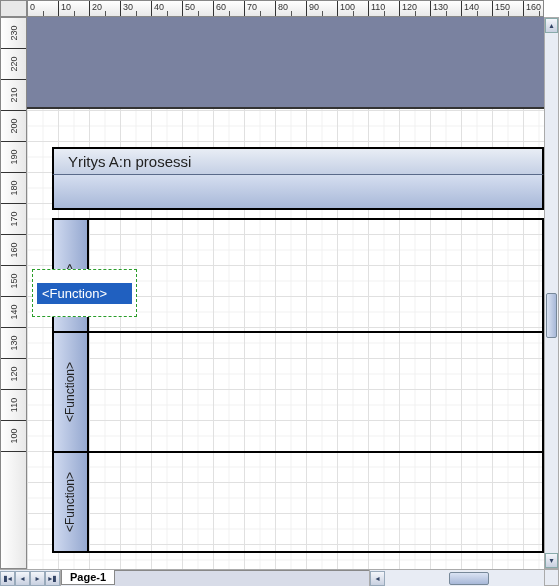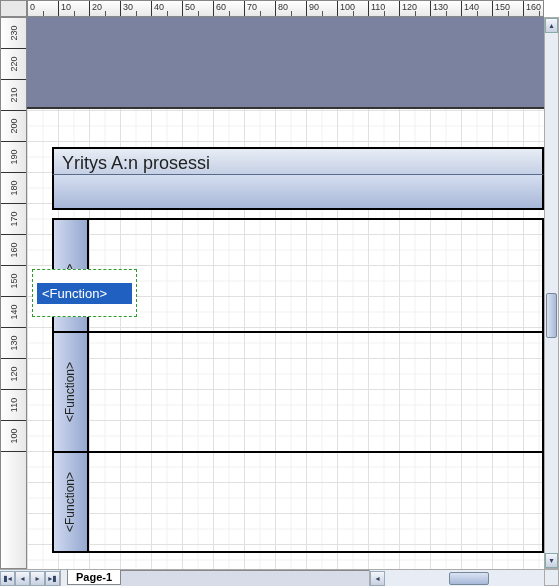--- a/index.html
+++ b/index.html
@@ -23,21 +23,21 @@
   linear-gradient(#f0f0f0 1px, transparent 1px),
   linear-gradient(90deg, #f0f0f0 1px, transparent 1px);
   background-size: 31px 31px, 31px 31px, 15.5px 15.5px, 15.5px 15.5px;
 }
 
 
 .page-top { position: absolute; top: 0; left: 0; right: 0; height: 92px; background: #7a82a0; border-bottom: 2px solid #333; }
 
 
 .swimlane-container { position: absolute; top: 130px; left: 25px; right: 0; }
-.swimlane-title { height: 28px; background: linear-gradient(#e8edf5, #c5d0e5); border: 2px solid #000; border-bottom: 1px solid #5a6a8a; padding: 4px 8px; font-size: 18px; color: #222; }
+.swimlane-title { height: 28px; background: linear-gradient(#e8edf5, #c5d0e5); border: 2px solid #000; border-bottom: 1px solid #5a6a8a; padding: 4px 14px; font-size: 15px; color: #222; }
 .swimlane-header-row { height: 35px; background: linear-gradient(#d5def0, #a8b8d8); border: 2px solid #000; border-top: none; }
 .swimlane-gap { height: 8px; }
 .lane { display: flex; border: 2px solid #000; border-top: none; }
 .lane:first-of-type { border-top: 2px solid #000; }
 .lane-label { width: 35px; background: linear-gradient(90deg, #d0daf0, #95a8d0); border-right: 2px solid #000; display: flex; align-items: center; justify-content: center; position: relative; }
 .lane-label span { transform: rotate(-90deg); white-space: nowrap; font-size: 12px; color: #222; }
 .lane1 { height: 115px; border-top: 2px solid #000; }
 .lane2 { height: 120px; }
 .lane3 { height: 100px; }
 
@@ -48,21 +48,21 @@
 
 .vscroll { position: absolute; top: 17px; right: 0; width: 15px; bottom: 17px; background: #e8ecf4; border: 1px solid #aaa; }
 .vscroll .btn { height: 15px; background: linear-gradient(#f4f6fb, #c8d0e0); border: 1px solid #8aa; display: flex; align-items: center; justify-content: center; font-size: 8px; color: #346; cursor: pointer; }
 .vscroll .thumb { position: absolute; top: 50%; left: 1px; right: 1px; height: 45px; background: linear-gradient(90deg, #dae3f3, #a8b8d8); border: 1px solid #789; border-radius: 2px; }
 .vscroll .btn.dn { position: absolute; bottom: 0; left: 0; right: 0; }
 
 .bottom-bar { position: absolute; bottom: 0; left: 0; right: 0; height: 17px; display: flex; background: #e8ecf4; border-top: 1px solid #aaa; }
 .nav-btns { display: flex; align-items: center; background: #e8ecf4; border-right: 1px solid #aaa; }
 .nav-btns .nb { width: 15px; height: 15px; background: linear-gradient(#f4f6fb, #c8d0e0); border: 1px solid #9ab; display: flex; align-items: center; justify-content: center; font-size: 8px; color: #346; cursor: pointer; }
 .page-tab { padding: 1px 8px; background: #fff; border: 1px solid #888; border-top: none; font-size: 11px; font-weight: bold; cursor: pointer; }
-.tab-strip { flex: 0 0 auto; display: flex; align-items: flex-start; padding-left: 6px; }
+.tab-strip { flex: 0 0 auto; display: flex; align-items: flex-start; padding-left: 0; }
 .tab-strip-fill { flex: 1; border-top: 1px solid #888; background: #d8dce8; }
 .hscroll { flex: 0 0 190px; display: flex; align-items: center; position: relative; background: #e8ecf4; border-left: 1px solid #aaa; }
 .hscroll .btn { width: 15px; height: 15px; background: linear-gradient(#f4f6fb, #c8d0e0); border: 1px solid #9ab; display: flex; align-items: center; justify-content: center; font-size: 8px; color: #346; cursor: pointer; }
 .hscroll .track { flex: 1; height: 15px; position: relative; }
 .hscroll .thumb { position: absolute; top: 1px; bottom: 1px; left: 40%; width: 40px; background: linear-gradient(#dae3f3, #a8b8d8); border: 1px solid #789; border-radius: 2px; }
 .corner-bl { position: absolute; bottom: 0; right: 0; width: 15px; height: 17px; background: #e8ecf4; border: 1px solid #aaa; }
 </style>
 </head>
 <body>
 

